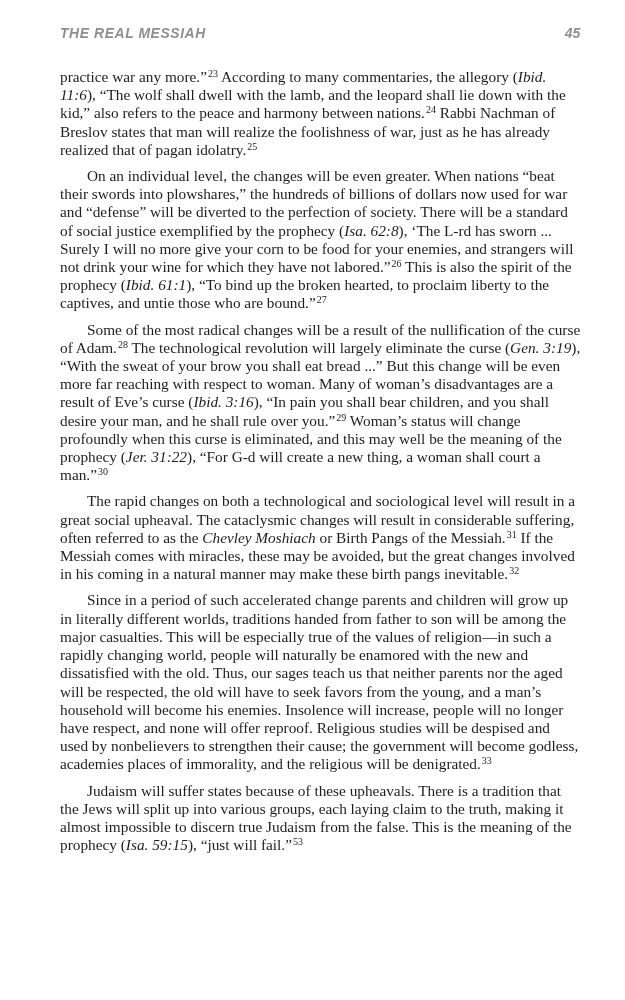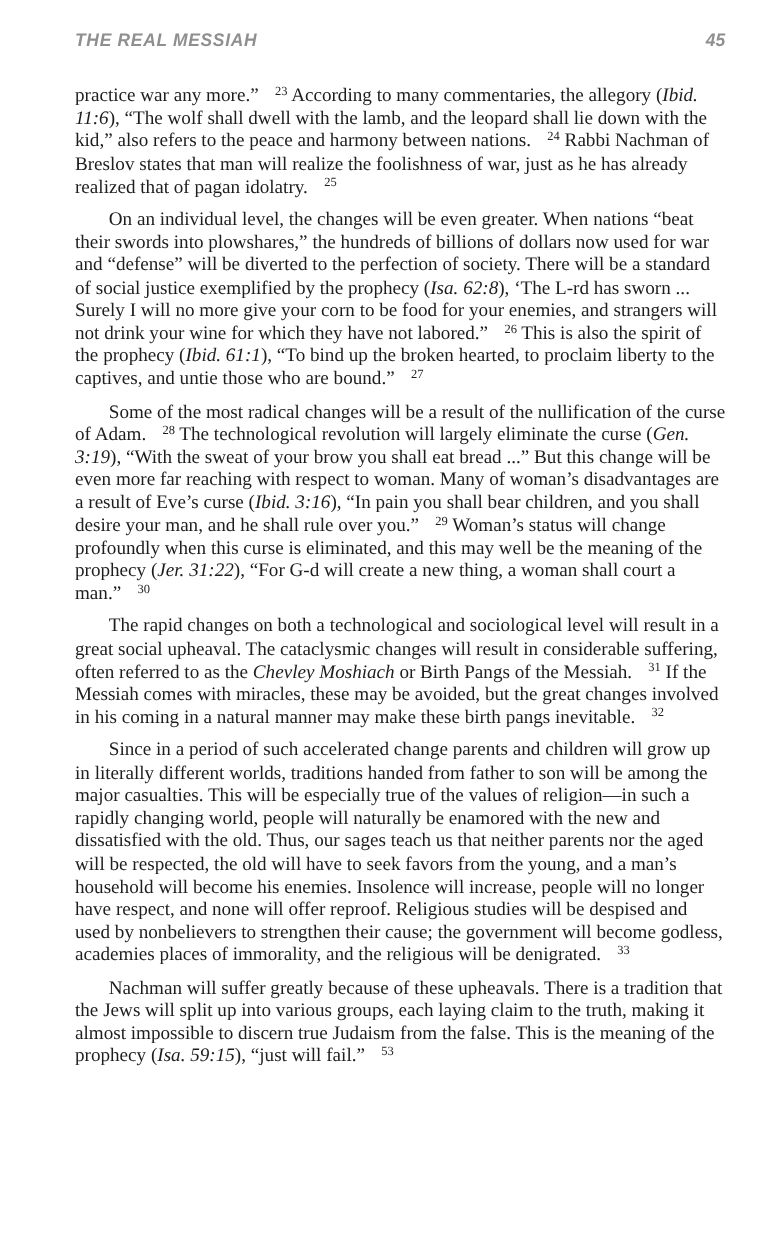--- a/index.html
+++ b/index.html
@@ -54,32 +54,32 @@
   }
   .body-text i {
     font-style: italic;
   }
   .body-text sup {
     font-size: 10px;
     line-height: 0;
     vertical-align: baseline;
     position: relative;
     top: -5px;
-    margin-left: 13px;
+    margin-left: 1px;
   }
 </style>
 </head>
 <body>
 
 <div class="page">
   <div class="running-header">
     <span class="title">THE REAL MESSIAH</span>
     <span class="pagenum">45</span>
   </div>
   <div class="body-text">
       <p class=""><span>practice war any more.”</span><sup>23</sup><span> According to many commentaries, the allegory (</span><i>Ibid. 11:6</i><span>), “The wolf shall dwell with the lamb, and the leopard shall lie down with the kid,” also refers to the peace and harmony between nations.</span><sup>24</sup><span> Rabbi Nachman of Breslov states that man will realize the foolishness of war, just as he has already realized that of pagan idolatry.</span><sup>25</sup></p>
       <p class="indent"><span>On an individual level, the changes will be even greater. When nations “beat their swords into plowshares,” the hundreds of billions of dollars now used for war and “defense” will be diverted to the perfection of society. There will be a standard of social justice exemplified by the prophecy (</span><i>Isa. 62:8</i><span>), ‘The L-rd has sworn ... Surely I will no more give your corn to be food for your enemies, and strangers will not drink your wine for which they have not labored.”</span><sup>26</sup><span> This is also the spirit of the prophecy (</span><i>Ibid. 61:1</i><span>), “To bind up the broken hearted, to proclaim liberty to the captives, and untie those who are bound.”</span><sup>27</sup></p>
       <p class="indent"><span>Some of the most radical changes will be a result of the nullification of the curse of Adam.</span><sup>28</sup><span> The technological revolution will largely eliminate the curse (</span><i>Gen. 3:19</i><span>), “With the sweat of your brow you shall eat bread ...” But this change will be even more far reaching with respect to woman. Many of woman’s disadvantages are a result of Eve’s curse (</span><i>Ibid. 3:16</i><span>), “In pain you shall bear children, and you shall desire your man, and he shall rule over you.”</span><sup>29</sup><span> Woman’s status will change profoundly when this curse is eliminated, and this may well be the meaning of the prophecy (</span><i>Jer. 31:22</i><span>), “For G-d will create a new thing, a woman shall court a man.”</span><sup>30</sup></p>
       <p class="indent"><span>The rapid changes on both a technological and sociological level will result in a great social upheaval. The cataclysmic changes will result in considerable suffering, often referred to as the </span><i>Chevley Moshiach</i><span> or Birth Pangs of the Messiah.</span><sup>31</sup><span> If the Messiah comes with miracles, these may be avoided, but the great changes involved in his coming in a natural manner may make these birth pangs inevitable.</span><sup>32</sup></p>
       <p class="indent"><span>Since in a period of such accelerated change parents and children will grow up in literally different worlds, traditions handed from father to son will be among the major casualties. This will be especially true of the values of religion—in such a rapidly changing world, people will naturally be enamored with the new and dissatisfied with the old. Thus, our sages teach us that neither parents nor the aged will be respected, the old will have to seek favors from the young, and a man’s household will become his enemies. Insolence will increase, people will no longer have respect, and none will offer reproof. Religious studies will be despised and used by nonbelievers to strengthen their cause; the government will become godless, academies places of immorality, and the religious will be denigrated.</span><sup>33</sup></p>
-      <p class="indent"><span>Nachman will suffer greatly because of these upheavals. There is a tradition that the Jews will split up into various groups, each laying claim to the truth, making it almost impossible to discern true Judaism from the false. This is the meaning of the prophecy (</span><i>Isa. 59:15</i><span>), “just will fail.”</span><sup>53</sup></p>
+      <p class="indent"><span>Judaism will suffer states because of these upheavals. There is a tradition that the Jews will split up into various groups, each laying claim to the truth, making it almost impossible to discern true Judaism from the false. This is the meaning of the prophecy (</span><i>Isa. 59:15</i><span>), “just will fail.”</span><sup>53</sup></p>
     </div>
 </div>
 
 </body></html>

